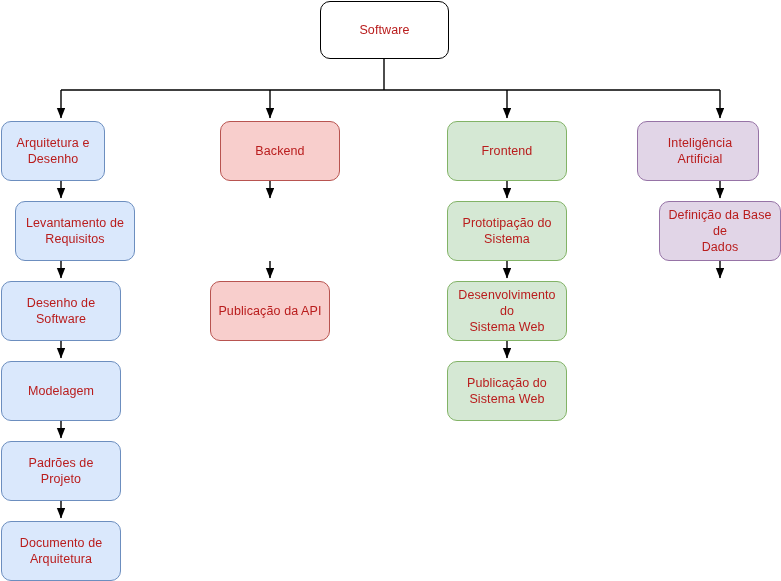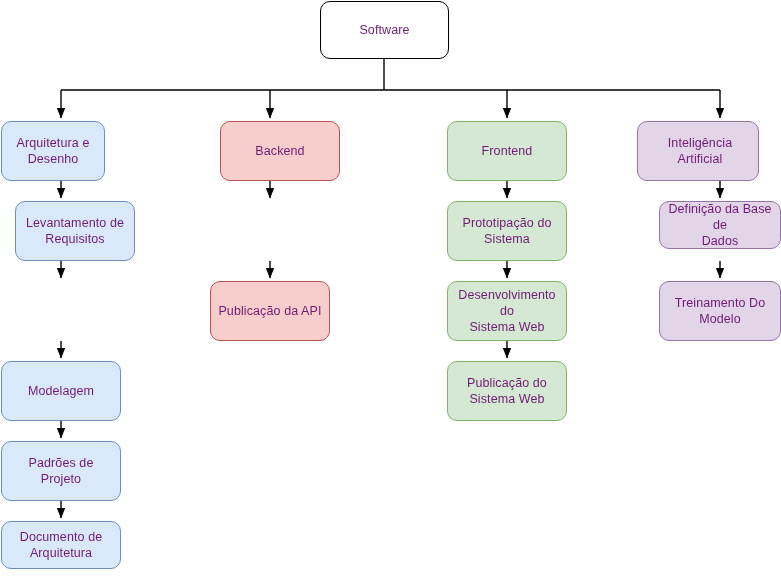--- a/index.html
+++ b/index.html
@@ -29,21 +29,21 @@
     position: absolute;
     box-sizing: border-box;
     border-radius: 10px;
     border: 1px solid #000000;
     display: flex;
     align-items: center;
     justify-content: center;
     text-align: center;
     font-size: 12.5px;
     line-height: 16px;
-    color: #701a75;
+    color: #b91c1c;
     padding: 2px 6px;
     letter-spacing: 0.1px;
   }
   .node .label {
     display: block;
     width: 100%;
     white-space: pre-line;
   }
   .n-root   { background: #ffffff; border-color: #000000; }
   .n-blue   { background: #dae8fc; border-color: #6c8ebf; }
@@ -96,27 +96,30 @@
   </div>
 
   <div class="node n-blue" style="left:1px; top:121px; width:104px; height:60px;">
     <span class="label">Arquitetura e
 Desenho</span>
   </div>
   <div class="node n-blue" style="left:15px; top:201px; width:120px; height:60px;text-align:center;">
     <span class="label">Levantamento de
 Requisitos</span>
   </div>
+  <div class="node n-blue" style="left:1px; top:281px; width:120px; height:60px;">
+    <span class="label">Desenho de Software</span>
+  </div>
   <div class="node n-blue" style="left:1px; top:361px; width:120px; height:60px;">
     <span class="label">Modelagem</span>
   </div>
   <div class="node n-blue" style="left:1px; top:441px; width:120px; height:60px;">
     <span class="label">Padrões de Projeto</span>
   </div>
-  <div class="node n-blue" style="left:1px; top:521px; width:120px; height:48px;">
+  <div class="node n-blue" style="left:1px; top:521px; width:120px; height:60px;">
     <span class="label">Documento de
 Arquitetura</span>
   </div>
 
   <div class="node n-red" style="left:210px; top:121px; width:120px; height:60px;margin-left:10px;">
     <span class="label">Backend</span>
   </div>
   <div class="node n-red" style="left:210px; top:281px; width:120px; height:60px;">
     <span class="label">Publicação da API</span>
   </div>
@@ -133,22 +136,18 @@
 Sistema Web</span>
   </div>
   <div class="node n-green" style="left:447px; top:361px; width:120px; height:60px;">
     <span class="label">Publicação do
 Sistema Web</span>
   </div>
 
   <div class="node n-purple" style="left:637px; top:121px; width:122px; height:60px;padding-left:10px;">
     <span class="label">Inteligência Artificial</span>
   </div>
-  <div class="node n-purple" style="left:659px; top:201px; width:122px; height:48px;">
+  <div class="node n-purple" style="left:659px; top:201px; width:122px; height:60px;">
     <span class="label">Definição da Base de
 Dados</span>
-  </div>
-  <div class="node n-purple" style="left:659px; top:281px; width:122px; height:60px;">
-    <span class="label">Treinamento Do
-Modelo</span>
   </div>
 
 </div>
 
 </body></html>

